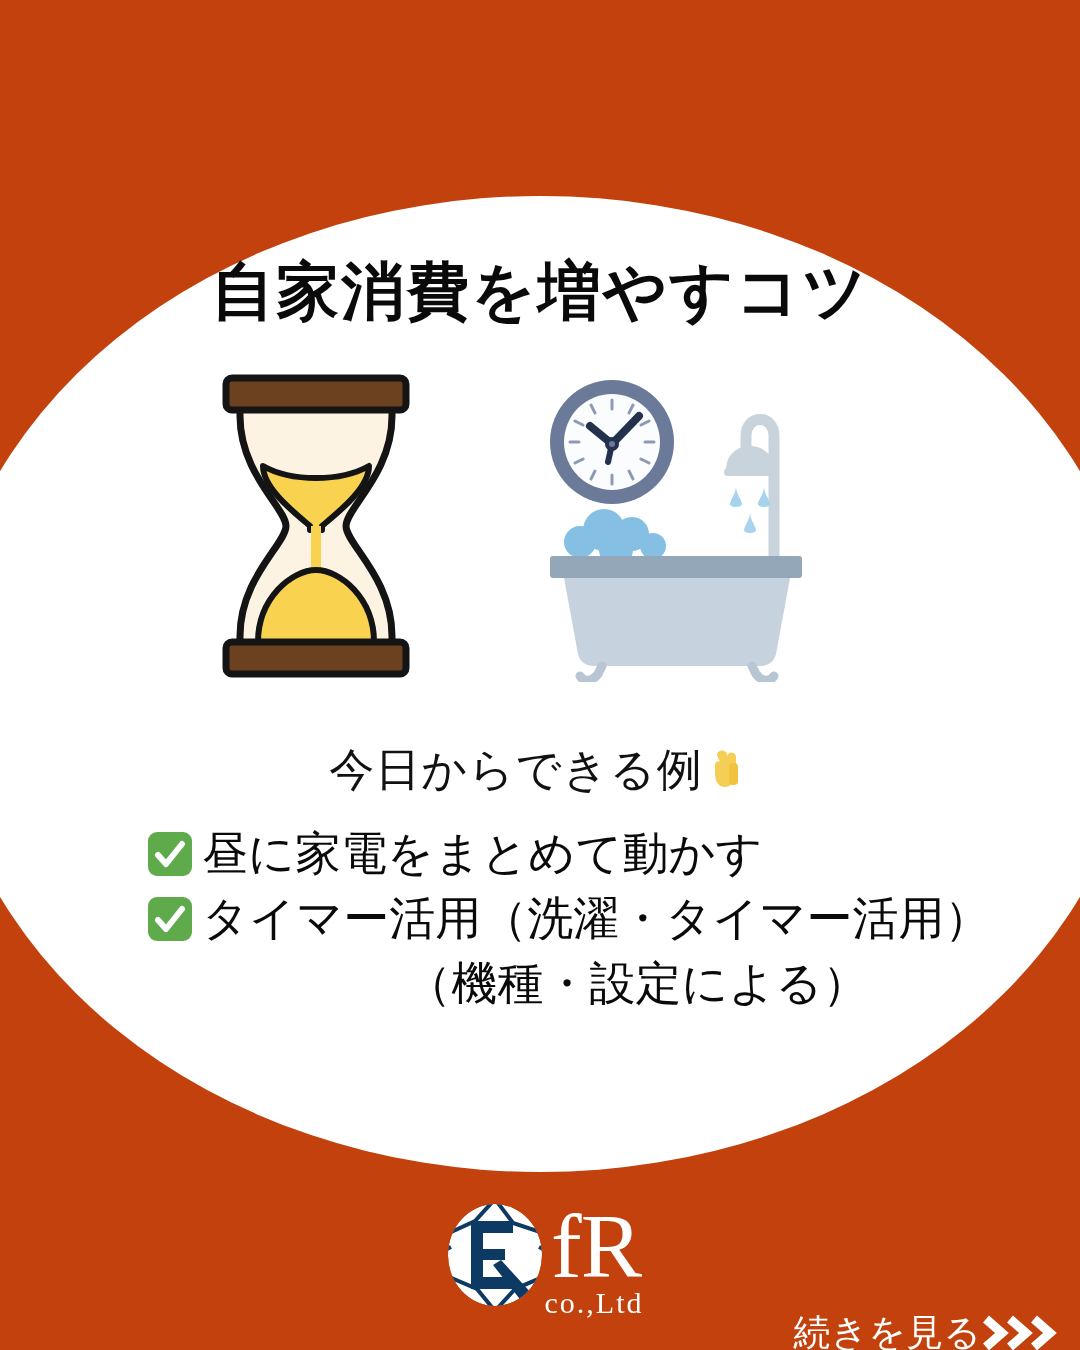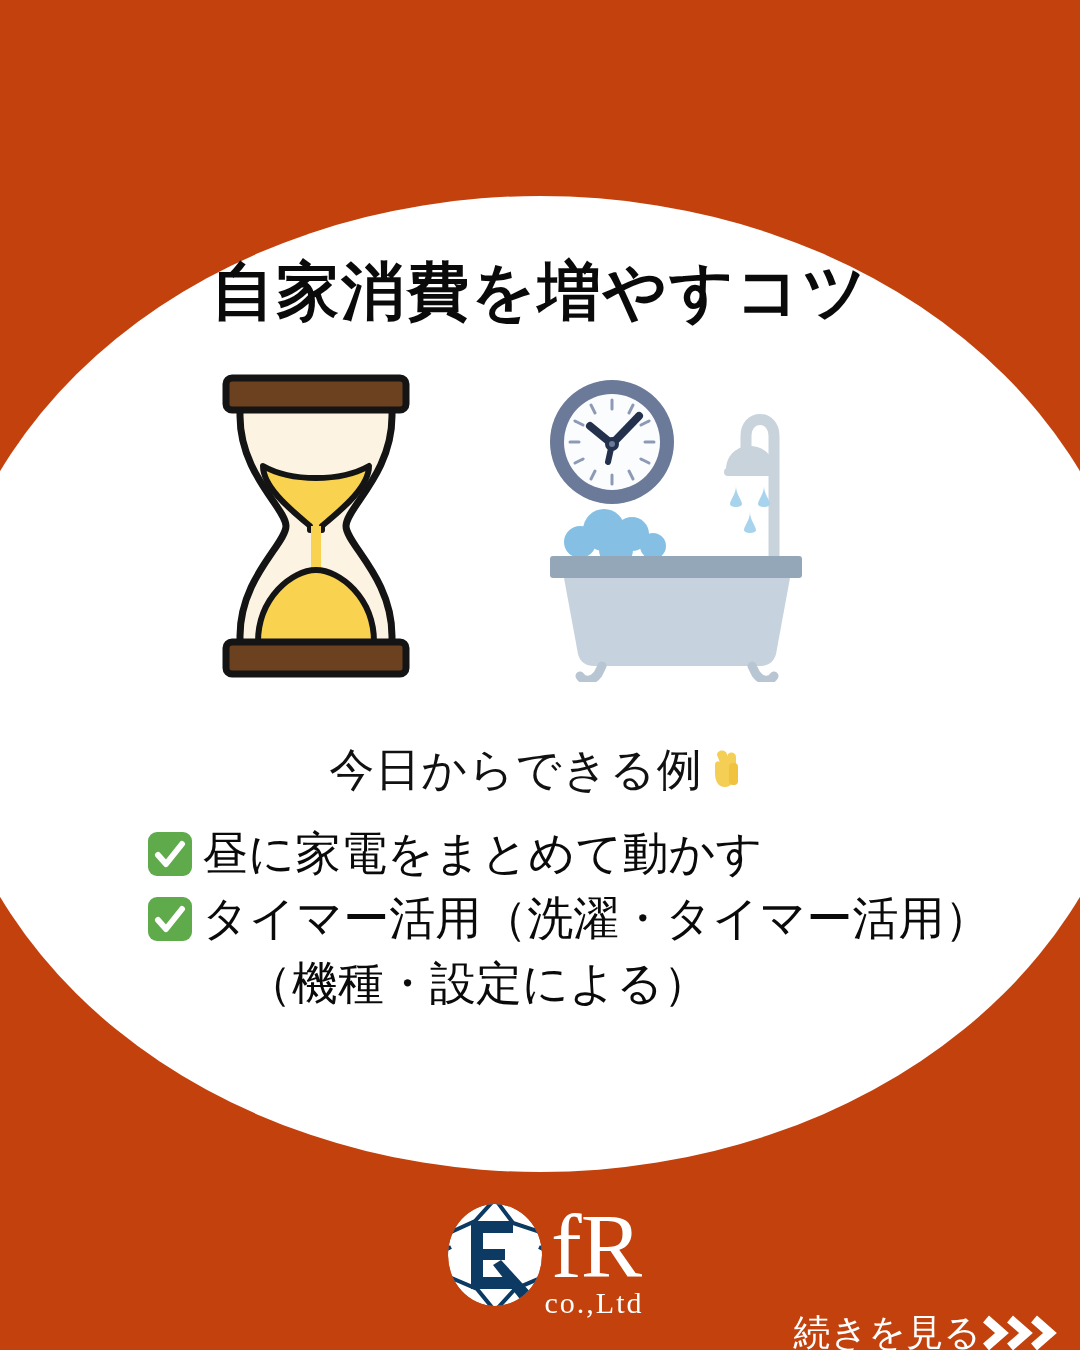--- a/index.html
+++ b/index.html
@@ -118,20 +118,21 @@
     color: #0a0a0a;
     letter-spacing: 0px;
     white-space: nowrap;
   }
   .check-sub {
     font-size: 46px;
     line-height: 1.33;
     color: #0a0a0a;
     margin-left: 98px;
     white-space: nowrap;
+    text-align: center;
   }
 
   
   #logo-block {
     position: absolute;
     left: 0;
     top: 1203px;
     width: 1080px;
     text-align: center;
   }

